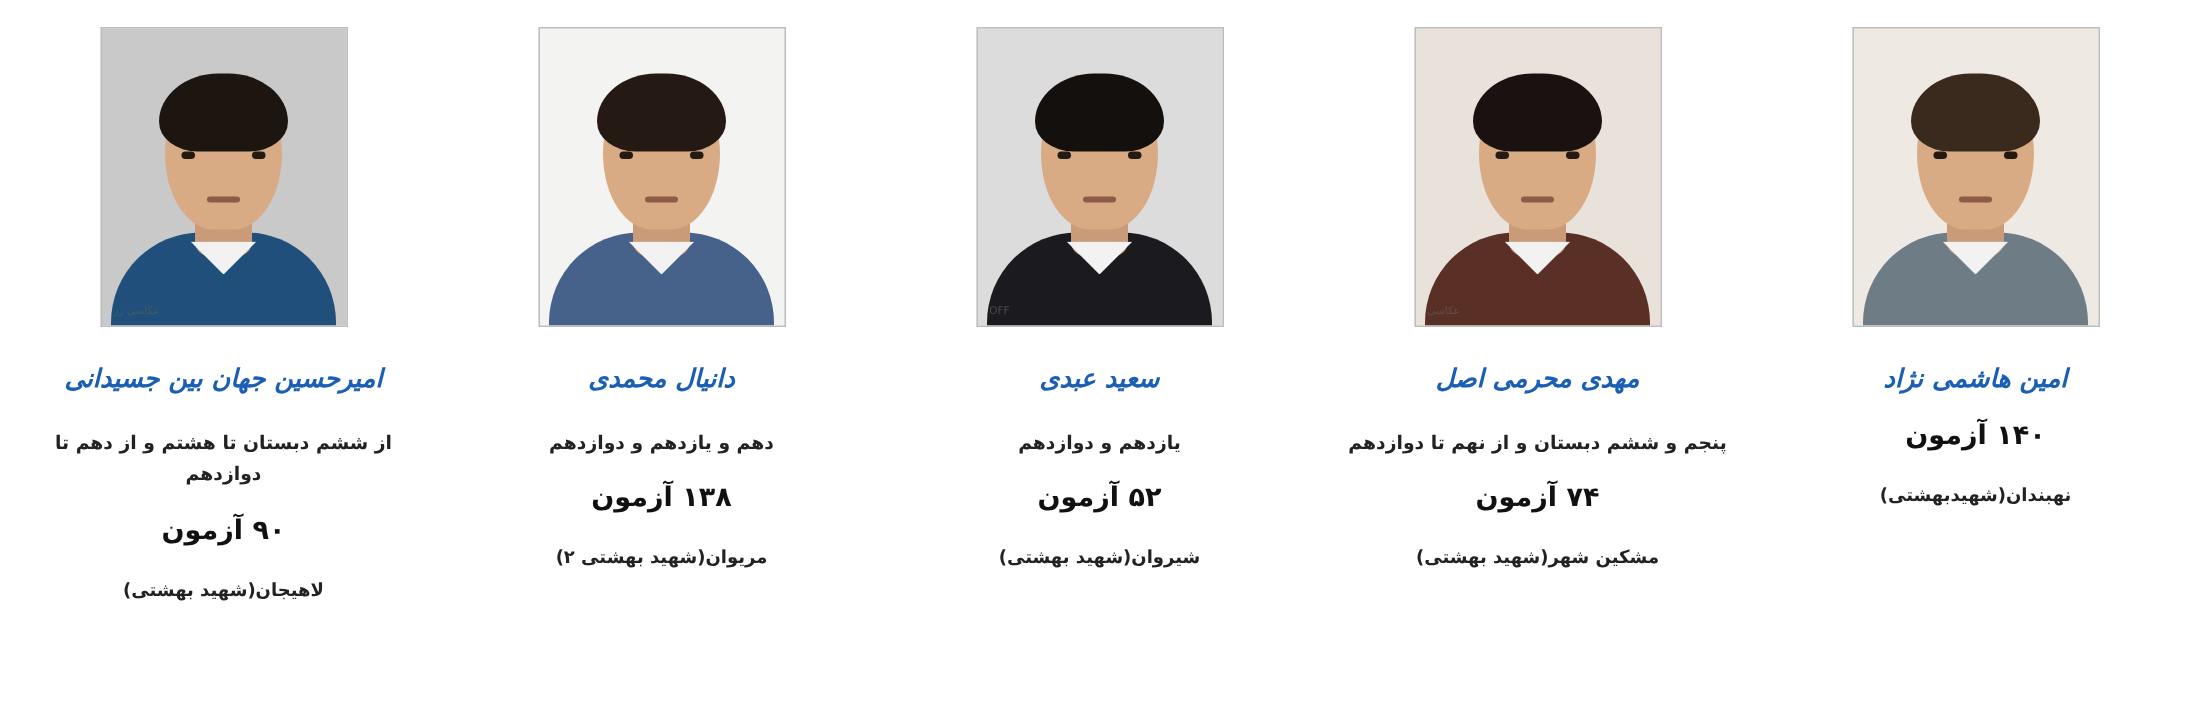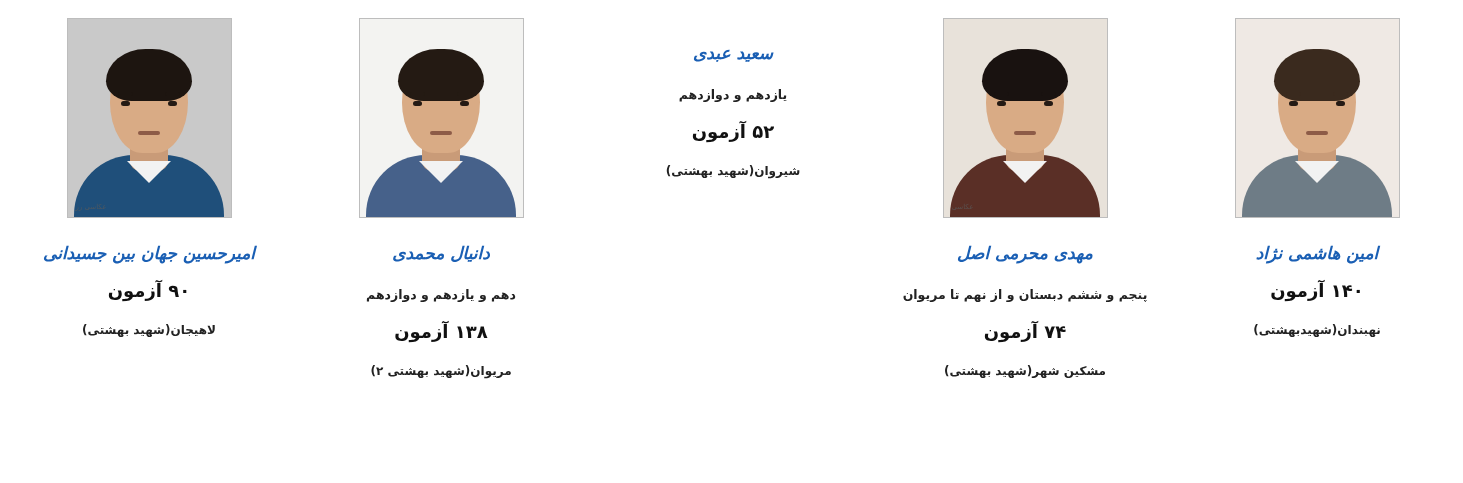--- a/index.html
+++ b/index.html
@@ -204,25 +204,41 @@
           <div class="p-hair" style="background: rgb(25, 18, 16);"></div>
           <div class="p-brow left" style="background: rgb(25, 18, 16);"></div>
           <div class="p-brow right" style="background: rgb(25, 18, 16);"></div>
           <div class="p-eye left"></div>
           <div class="p-eye right"></div>
           <div class="p-mouth"></div>
           <div class="p-stamp">عکاسی</div>
         </div>
       </div>
       <div class="name">مهدی محرمی اصل</div>
-      <div class="grades">پنجم و ششم دبستان و از نهم تا مریوان</div>
+      <div class="grades">پنجم و ششم دبستان و از نهم تا دوازدهم</div>
       <div class="exams">۷۴ آزمون</div>
       <div class="city">مشکین شهر(شهید بهشتی)</div>
     </div>
     <div class="card">
+      <div class="photo-frame">
+        <div class="portrait">
+          <div class="p-bg" style="background: rgb(220, 220, 220);"></div>
+          <div class="p-body" style="background: rgb(27, 27, 31);"></div>
+          <div class="p-neck"></div>
+          <div class="p-collar"></div>
+          <div class="p-head"></div>
+          <div class="p-hair" style="background: rgb(20, 16, 14);"></div>
+          <div class="p-brow left" style="background: rgb(20, 16, 14);"></div>
+          <div class="p-brow right" style="background: rgb(20, 16, 14);"></div>
+          <div class="p-eye left"></div>
+          <div class="p-eye right"></div>
+          <div class="p-mouth"></div>
+          <div class="p-stamp">OFF</div>
+        </div>
+      </div>
       <div class="name">سعید عبدی</div>
       <div class="grades">یازدهم و دوازدهم</div>
       <div class="exams">۵۲ آزمون</div>
       <div class="city">شیروان(شهید بهشتی)</div>
     </div>
     <div class="card">
       <div class="photo-frame">
         <div class="portrait">
           <div class="p-bg" style="background: rgb(243, 243, 241);"></div>
           <div class="p-body" style="background: rgb(70, 97, 138);"></div>
@@ -254,16 +270,17 @@
           <div class="p-hair" style="background: rgb(29, 21, 16);"></div>
           <div class="p-brow left" style="background: rgb(29, 21, 16);"></div>
           <div class="p-brow right" style="background: rgb(29, 21, 16);"></div>
           <div class="p-eye left"></div>
           <div class="p-eye right"></div>
           <div class="p-mouth"></div>
           <div class="p-stamp">عکاسی رز</div>
         </div>
       </div>
       <div class="name">امیرحسین جهان بین جسیدانی</div>
+      <div class="grades">از ششم دبستان تا هشتم و از دهم تا دوازدهم</div>
       <div class="exams">۹۰ آزمون</div>
       <div class="city">لاهیجان(شهید بهشتی)</div>
     </div>
   </div>
 
 </body></html>

